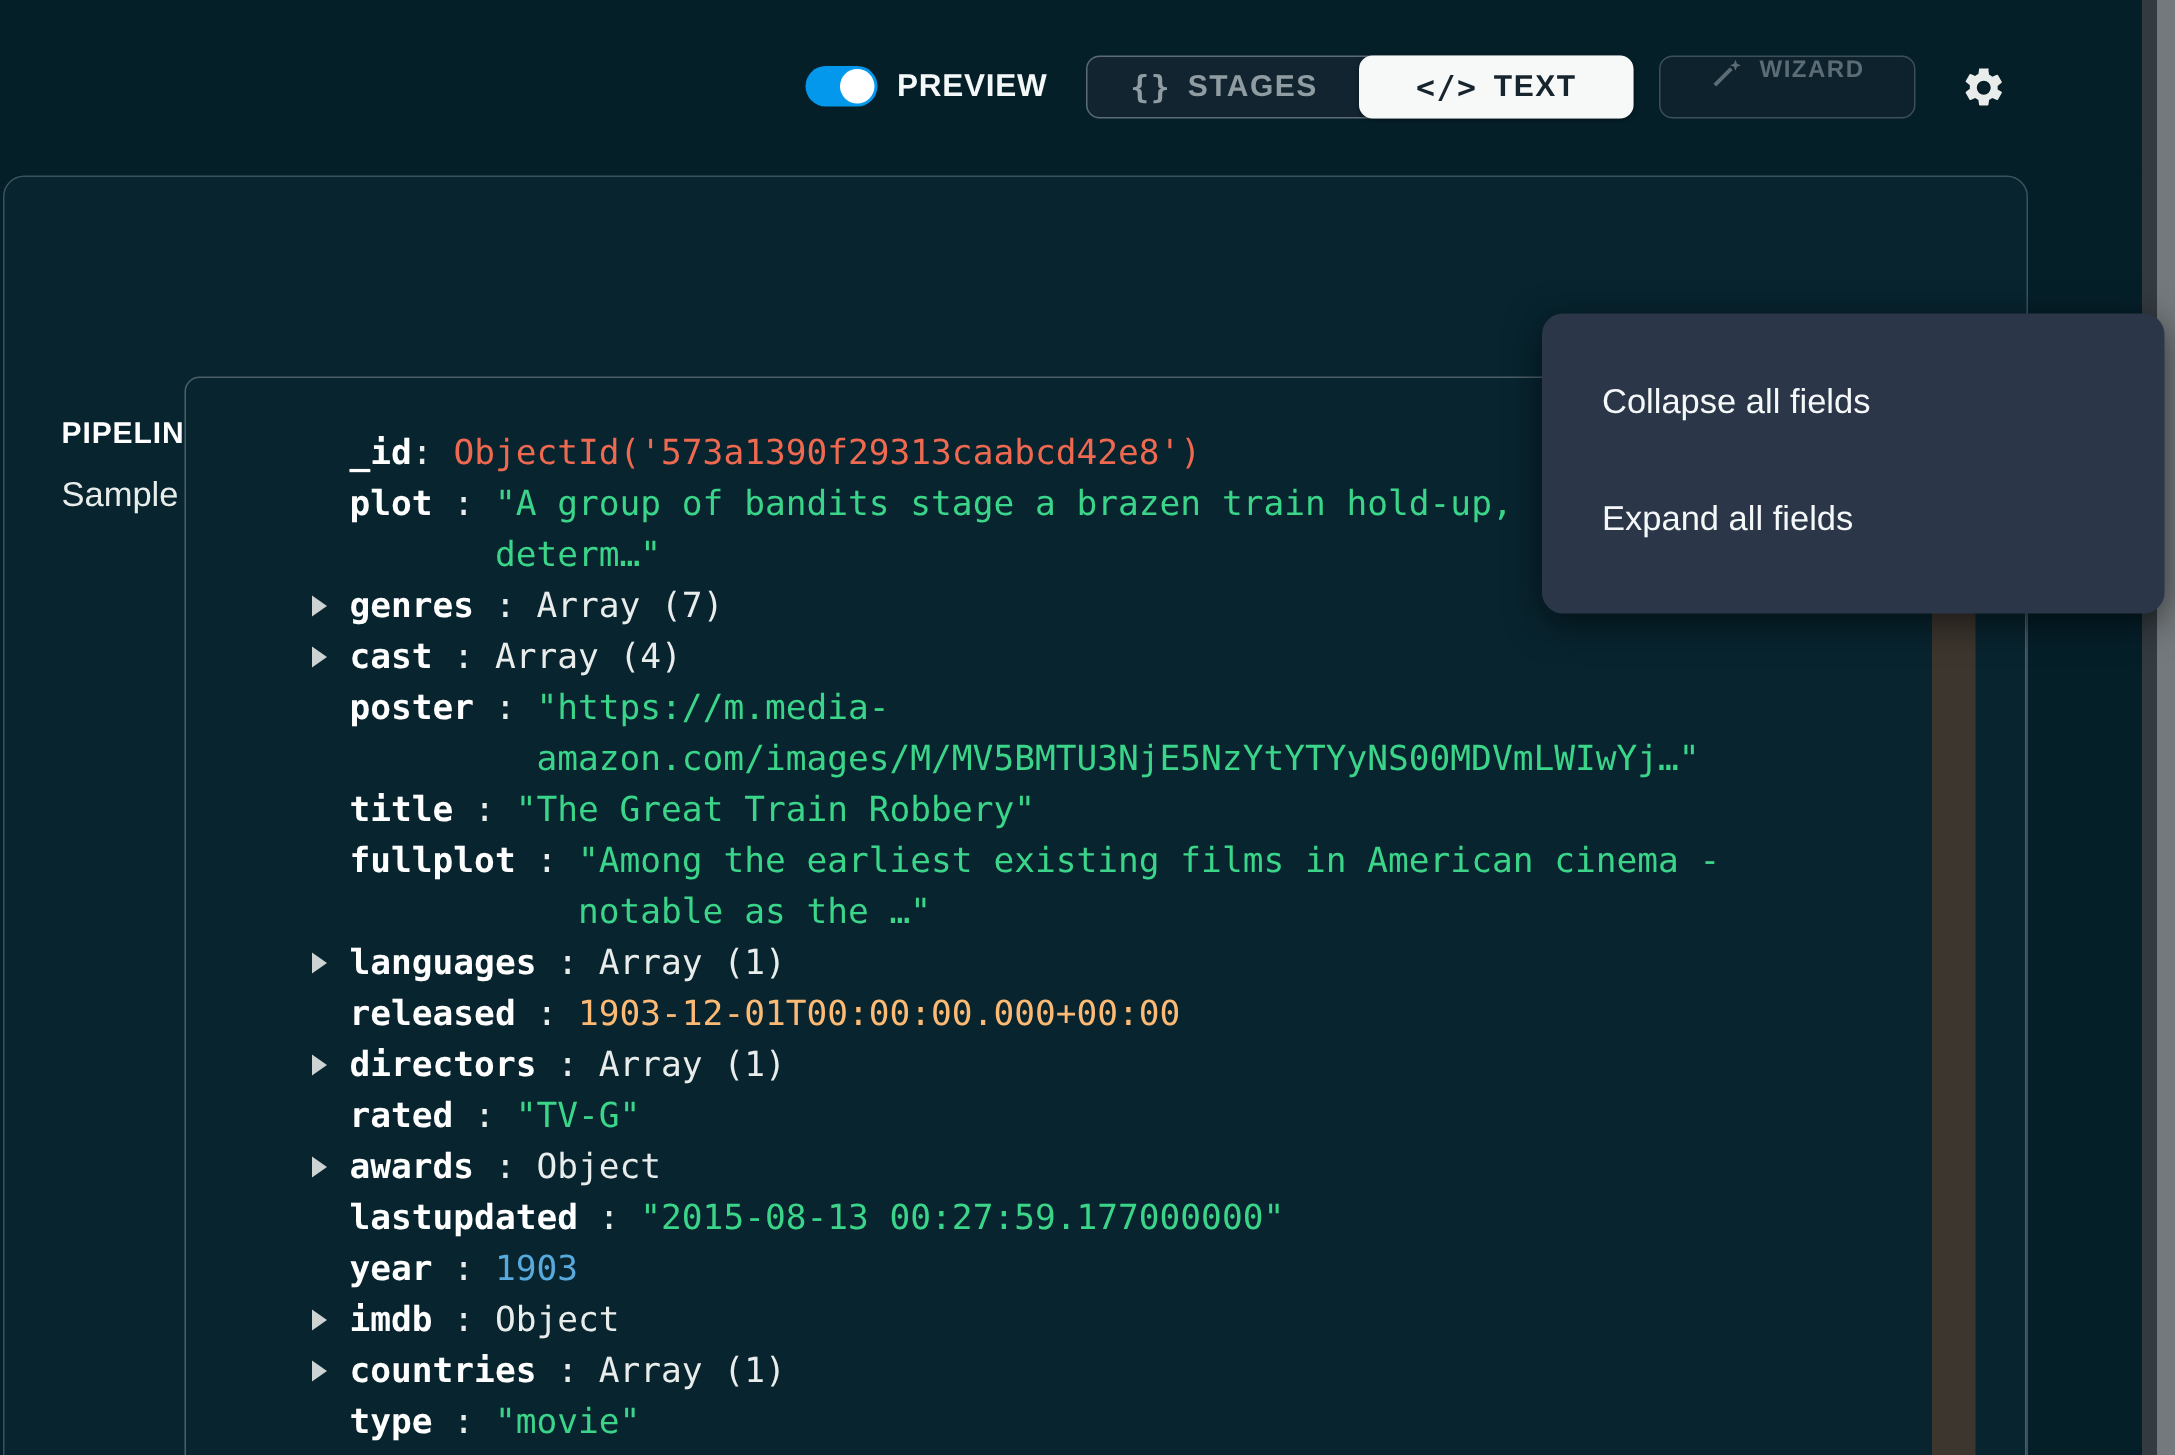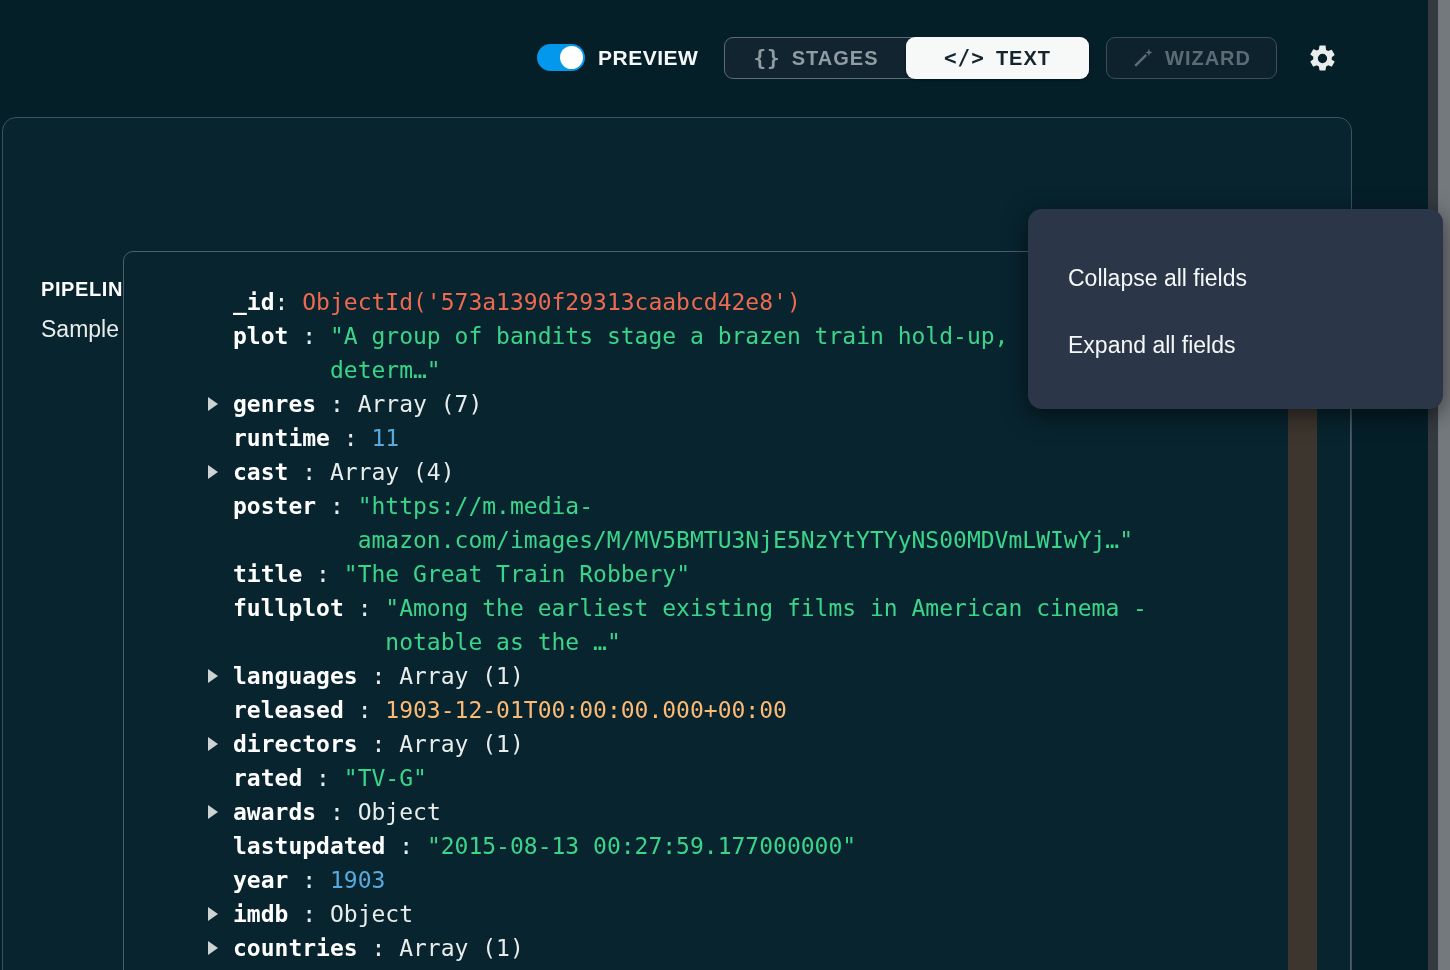--- a/index.html
+++ b/index.html
@@ -18,22 +18,22 @@
                border:1px solid #5c6c75; border-radius:9px; background:#12242f; }
   .seg { display:flex; align-items:center; justify-content:center; gap:11px; padding:0 30px;
          font-size:20px; font-weight:bold; letter-spacing:1px; cursor:pointer; }
   .seg-inactive { color:#8f9ca1; width:182px; }
   .seg-active { color:#16242e; width:183px; background:#f7f9f8; border-radius:9px; margin:-1px; height:42px;
                 box-shadow:0 1px 3px rgba(0,0,0,.4); }
   .seg .glyph { font-family:"DejaVu Sans Mono", monospace; font-weight:bold; font-size:21px; }
 
   .wizard-btn { position:absolute; left:1106px; top:37px; width:171px; height:42px;
                 border:1px solid #3d4f58; border-radius:9px; background:#0e222d;
-                display:flex; align-items:center; justify-content:center; gap:11px;
-                color:#5c6c75; font-size:20px; font-weight:bold; letter-spacing:1px; cursor:pointer; }
+                display:flex; align-items:flex-start; justify-content:center; gap:11px;
+                color:#5c6c75; font-size:16px; font-weight:bold; letter-spacing:1px; cursor:pointer; }
   .gear-btn { position:absolute; left:1305px; top:41px; width:34px; height:34px; cursor:pointer;
               display:flex; align-items:center; justify-content:center; }
 
   
   .panel { position:absolute; left:2px; top:117px; width:1350px; height:880px;
            background:#07242f; border:1px solid #3b535e; border-radius:14px; }
   .panel-title { position:absolute; left:38px; top:160px; color:#ffffff;
                  font-size:20px; font-weight:bold; letter-spacing:.6px; }
   .panel-subtitle { position:absolute; left:38px; top:198px; color:#e8edeb; font-size:23px; }
 
@@ -62,21 +62,21 @@
   .val.type    { color:#e8edeb; }
 
   .v-scrollbar { position:absolute; left:1164px; top:6px; width:29px; height:760px;
                  background:#3d362f; border-radius:4px; cursor:pointer; }
 
   
   .menu { position:absolute; left:1028px; top:209px; width:415px; height:200px;
           background:#2b3748; border-radius:14px; box-shadow:0 6px 24px rgba(0,0,0,.55); z-index:20; }
   .menu-item { position:absolute; left:40px; height:36px; line-height:36px;
                color:#f5f8f8; font-size:23px; cursor:pointer; }
-  .menu-item.first { top:51px; }
+  .menu-item.first { top:40px; }
   .menu-item.second { top:118px; }
 
   
   .edge-dark  { position:absolute; left:1428px; top:0; width:10px; height:970px; background:#333a40; }
   .edge-light { position:absolute; left:1438px; top:0; width:12px; height:970px; background:#74797d; }
 
   svg { display:block; }
 </style>
 </head>
 <body>
@@ -124,21 +124,20 @@
   <div class="panel">
     <div class="panel-title">PIPELINE OUTPUT</div>
     <div class="panel-subtitle">Sample of 10 documents</div>
 
     <div class="code-box">
       <div class="doc-tree">
           <div class="doc-line"><span class="key">_id</span><span class="sep">: </span><span class="val objectid">ObjectId('573a1390f29313caabcd42e8')</span></div>
           <div class="doc-line"><span class="key">plot</span><span class="sep"> : </span><span class="val string">"A group of bandits stage a brazen train hold-up,</span></div>
           <div class="doc-line"><span>       </span><span class="val string">determ…"</span></div>
           <div class="doc-line"><span class="caret"></span><span class="key">genres</span><span class="sep"> : </span><span class="val type">Array (7)</span></div>
-          <div class="doc-line"><span class="key">runtime</span><span class="sep"> : </span><span class="val number">11</span></div>
           <div class="doc-line"><span class="caret"></span><span class="key">cast</span><span class="sep"> : </span><span class="val type">Array (4)</span></div>
           <div class="doc-line"><span class="key">poster</span><span class="sep"> : </span><span class="val string">"https://m.media-</span></div>
           <div class="doc-line"><span>         </span><span class="val string">amazon.com/images/M/MV5BMTU3NjE5NzYtYTYyNS00MDVmLWIwYj…"</span></div>
           <div class="doc-line"><span class="key">title</span><span class="sep"> : </span><span class="val string">"The Great Train Robbery"</span></div>
           <div class="doc-line"><span class="key">fullplot</span><span class="sep"> : </span><span class="val string">"Among the earliest existing films in American cinema -</span></div>
           <div class="doc-line"><span>           </span><span class="val string">notable as the …"</span></div>
           <div class="doc-line"><span class="caret"></span><span class="key">languages</span><span class="sep"> : </span><span class="val type">Array (1)</span></div>
           <div class="doc-line"><span class="key">released</span><span class="sep"> : </span><span class="val date">1903-12-01T00:00:00.000+00:00</span></div>
           <div class="doc-line"><span class="caret"></span><span class="key">directors</span><span class="sep"> : </span><span class="val type">Array (1)</span></div>
           <div class="doc-line"><span class="key">rated</span><span class="sep"> : </span><span class="val string">"TV-G"</span></div>

